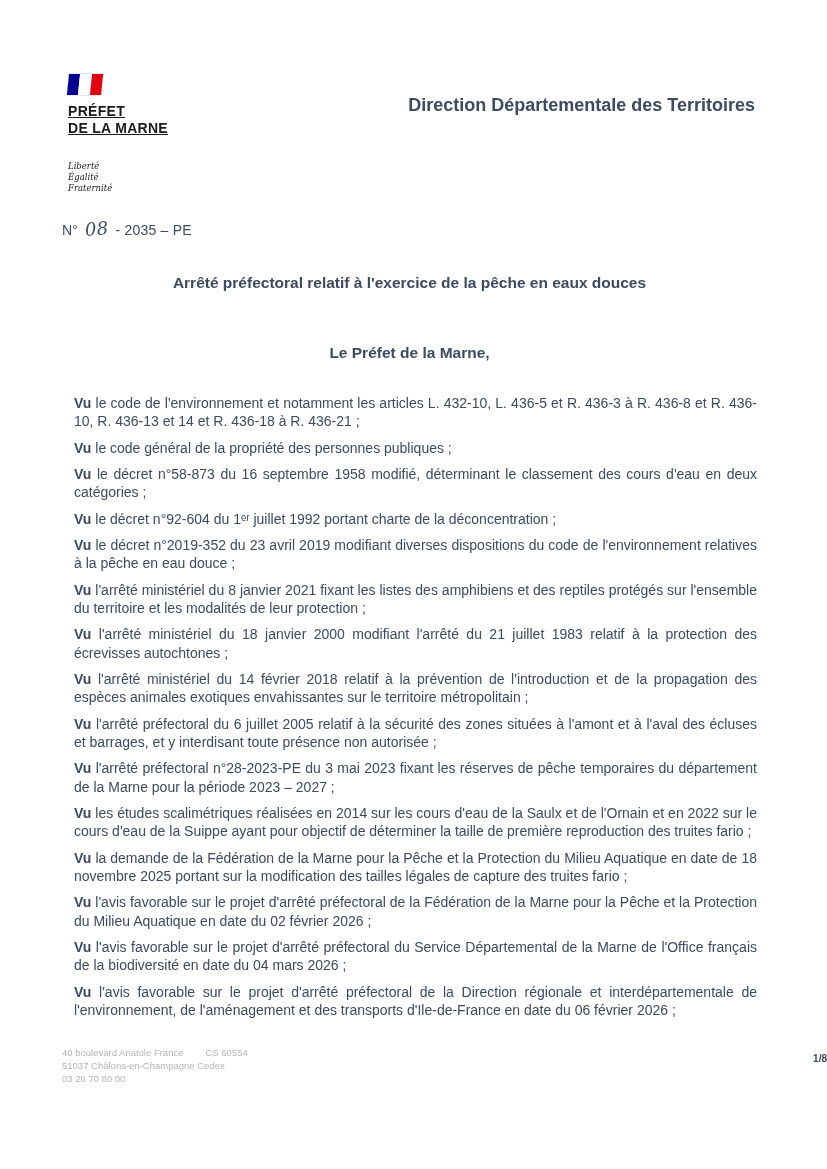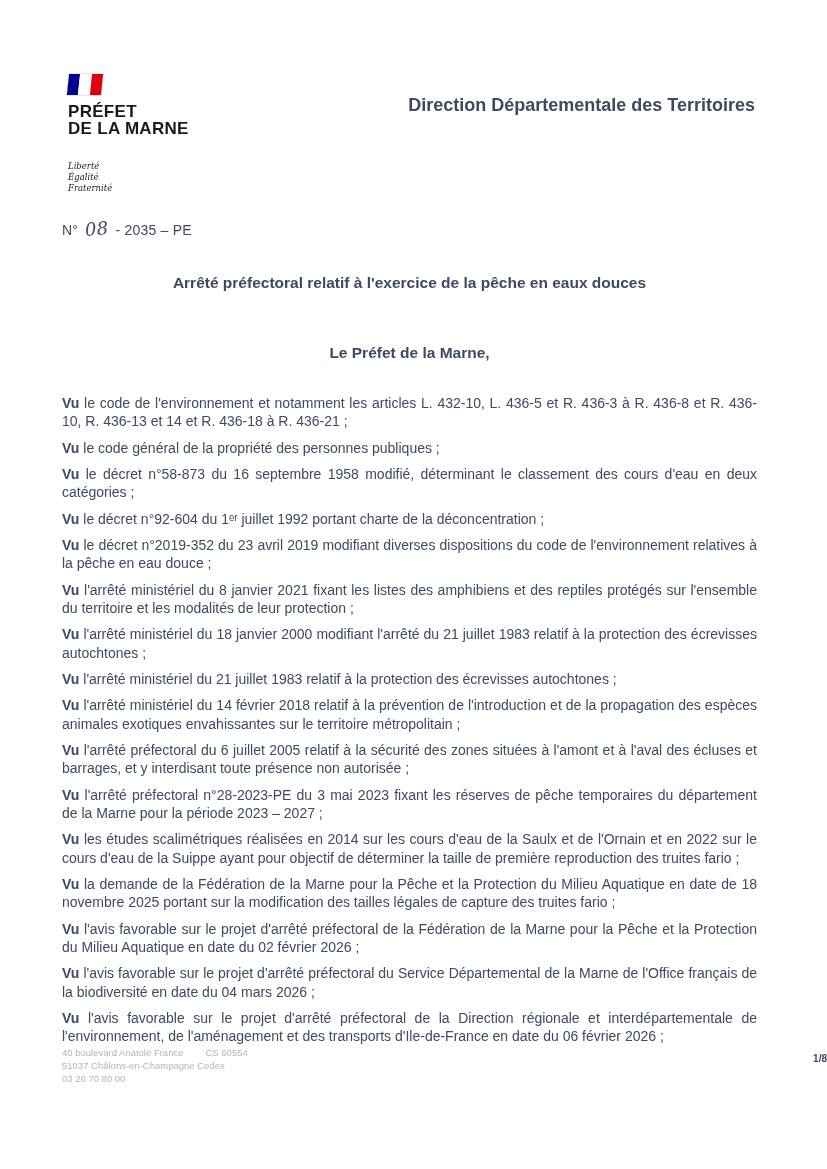--- a/index.html
+++ b/index.html
@@ -20,21 +20,21 @@
     overflow:hidden;
   }
 
   
   .logo{ position:absolute; left:68px; top:74px; color:var(--logo-black); }
   .flag{ display:flex; width:34px; height:21px; margin-bottom:8px; transform:skewX(-6deg); box-shadow:0 0 0 0.5px #cfcfcf; }
   .flag span{ flex:1 1 33%; }
   .flag .b{ background:var(--flag-blue); }
   .flag .w{ background:#ffffff; }
   .flag .r{ background:var(--flag-red); }
-  .logo-line{ font-weight:bold; font-size:17px; letter-spacing:0.3px; line-height:17px; }
+  .logo-line{ font-weight:bold; font-size:14px; letter-spacing:0.3px; line-height:17px;text-decoration:underline; }
   .motto{ margin-top:24px; font-family:"DejaVu Serif", serif; font-style:italic; font-size:8.5px; line-height:11px; color:#222; }
 
   .direction{
     position:absolute; top:95px; right:72px;
     font-weight:bold; font-size:18px; color:var(--text);
   }
 
   
   .content{
     position:absolute; left:62px; right:70px; top:218px;
@@ -59,21 +59,21 @@
     margin-top:50px;
     margin-bottom:32px;
     text-align:center;
     font-weight:bold;
     font-size:15.5px;
   }
   .vu-list{ text-align:justify; }
   .vu-para{
     font-size:14px;
     line-height:1.31;
-    margin:0 0 8px 0;
+    margin:0 0 8px 12px;
     text-align:justify;
   }
   .vu-para b{ font-weight:bold; }
 
   
   .footer{
     position:absolute; left:62px; top:1046px;
     font-size:9.5px; line-height:13px;
     color:var(--footer-gray);
   }
@@ -122,21 +122,20 @@
     <div class="salutation">Le Préfet de la Marne,</div>
 
     <div class="vu-list">
         <p class="vu-para"><b>Vu</b> le code de l'environnement et notamment les articles L. 432-10, L. 436-5 et R. 436-3 à R. 436-8 et R. 436-10, R. 436-13 et 14 et R. 436-18 à R. 436-21 ;</p>
         <p class="vu-para"><b>Vu</b> le code général de la propriété des personnes publiques ;</p>
         <p class="vu-para"><b>Vu</b> le décret n°58-873 du 16 septembre 1958 modifié, déterminant le classement des cours d'eau en deux catégories ;</p>
         <p class="vu-para"><b>Vu</b> le décret n°92-604 du 1ᵉʳ juillet 1992 portant charte de la déconcentration ;</p>
         <p class="vu-para"><b>Vu</b> le décret n°2019-352 du 23 avril 2019 modifiant diverses dispositions du code de l'environnement relatives à la pêche en eau douce ;</p>
         <p class="vu-para"><b>Vu</b> l'arrêté ministériel du 8 janvier 2021 fixant les listes des amphibiens et des reptiles protégés sur l'ensemble du territoire et les modalités de leur protection ;</p>
         <p class="vu-para"><b>Vu</b> l'arrêté ministériel du 18 janvier 2000 modifiant l'arrêté du 21 juillet 1983 relatif à la protection des écrevisses autochtones ;</p>
-        <p class="vu-para"><b>Vu</b> l'arrêté ministériel du 21 juillet 1983 relatif à la protection des écrevisses autochtones ;</p>
         <p class="vu-para"><b>Vu</b> l'arrêté ministériel du 14 février 2018 relatif à la prévention de l'introduction et de la propagation des espèces animales exotiques envahissantes sur le territoire métropolitain ;</p>
         <p class="vu-para"><b>Vu</b> l'arrêté préfectoral du 6 juillet 2005 relatif à la sécurité des zones situées à l'amont et à l'aval des écluses et barrages, et y interdisant toute présence non autorisée ;</p>
         <p class="vu-para"><b>Vu</b> l'arrêté préfectoral n°28-2023-PE du 3 mai 2023 fixant les réserves de pêche temporaires du département de la Marne pour la période 2023 – 2027 ;</p>
         <p class="vu-para"><b>Vu</b> les études scalimétriques réalisées en 2014 sur les cours d'eau de la Saulx et de l'Ornain et en 2022 sur le cours d'eau de la Suippe ayant pour objectif de déterminer la taille de première reproduction des truites fario ;</p>
         <p class="vu-para"><b>Vu</b> la demande de la Fédération de la Marne pour la Pêche et la Protection du Milieu Aquatique en date de 18 novembre 2025 portant sur la modification des tailles légales de capture des truites fario ;</p>
         <p class="vu-para"><b>Vu</b> l'avis favorable sur le projet d'arrêté préfectoral de la Fédération de la Marne pour la Pêche et la Protection du Milieu Aquatique en date du 02 février 2026 ;</p>
         <p class="vu-para"><b>Vu</b> l'avis favorable sur le projet d'arrêté préfectoral du Service Départemental de la Marne de l'Office français de la biodiversité en date du 04 mars 2026 ;</p>
         <p class="vu-para"><b>Vu</b> l'avis favorable sur le projet d'arrêté préfectoral de la Direction régionale et interdépartementale de l'environnement, de l'aménagement et des transports d'Ile-de-France en date du 06 février 2026 ;</p>
       </div>
 

